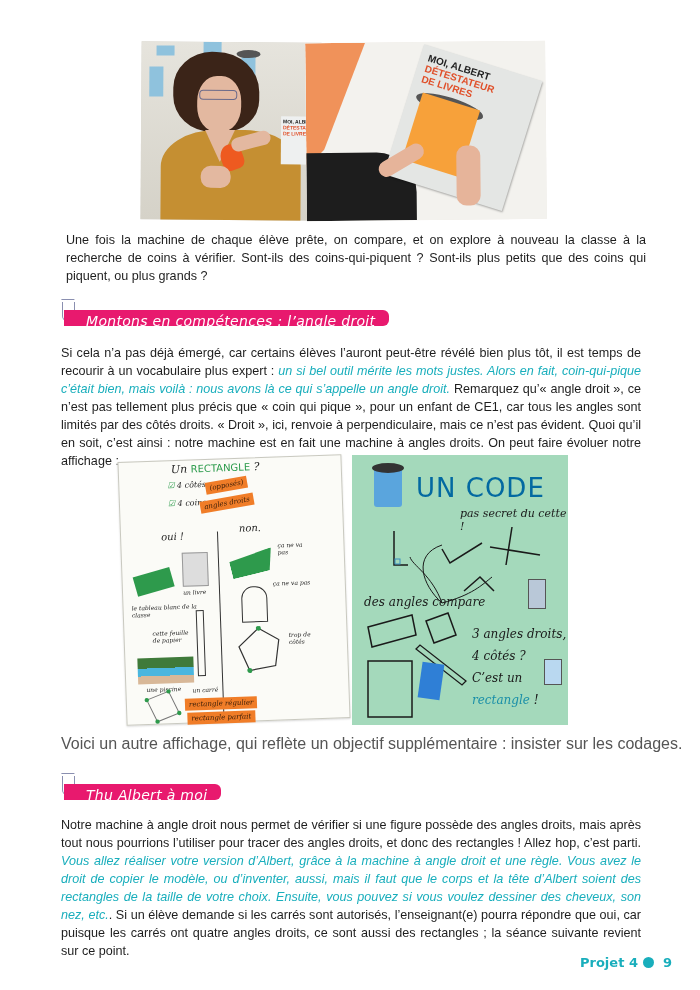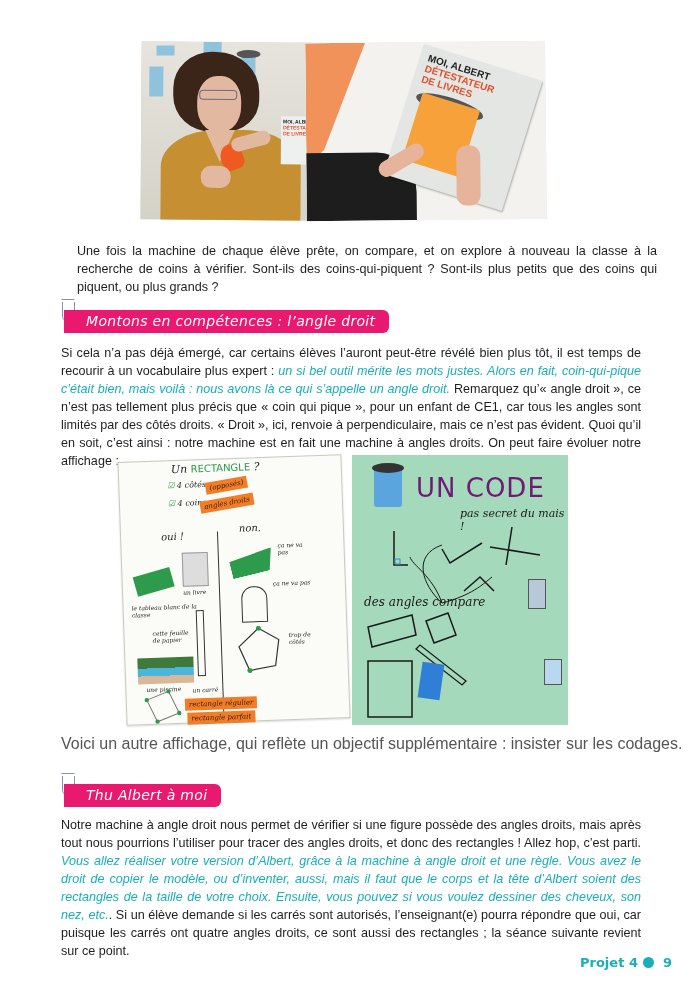--- a/index.html
+++ b/index.html
@@ -2,21 +2,21 @@
 <html><head>
 <meta charset="utf-8">
 <style>
   html, body { margin: 0; padding: 0; }
   body { width: 700px; height: 990px; background: #ffffff; position: relative; overflow: hidden;
          font-family: "Liberation Sans", "DejaVu Sans", sans-serif; color: #1e1e1e; }
   .abs { position: absolute; }
   .para { position: absolute; left: 61px; width: 580px; font-size: 12.6px; line-height: 18px; text-align: justify; }
   .para .hl { color: #19aebc; font-style: italic; }
   .caption { position: absolute; left: 61px; font-size: 16px; color: #555; }
-  .heading { position: absolute; left: 64px; height: 23px; background: #e8196e; border-radius: 0 6px 6px 0;
+  .heading { position: absolute; left: 64px; height: 16px; background: #e8196e; border-radius: 0 6px 6px 0;
              color: #fff; font-family: "DejaVu Sans", sans-serif; font-size: 14px; line-height: 22px;
              padding: 0 14px 0 22px; font-style: italic; letter-spacing: 0.3px; }
   .tab-icon { position: absolute; width: 11px; height: 18px; border: 1.5px solid #8a8fb0; border-top: none;
               border-radius: 0 0 5px 5px; background: transparent; }
   .tab-icon::before { content: ""; position: absolute; left: -2px; top: -3px; width: 13px; height: 3px;
               border-top: 1.5px solid #8a8fb0; transform: skewX(-15deg); }
   
   .photo { position: absolute; overflow: hidden; }
   .photo-left { left: 141px; top: 42px; width: 180px; height: 178px; background: #d9d7cf; transform: rotate(0.4deg); }
   .photo-right { left: 306px; top: 42px; width: 240px; height: 178px; background: #f0ede8; transform: rotate(-0.6deg); }
@@ -73,21 +73,21 @@
     <div style="color:#e0502a;">DE LIVRES</div>
     <div style="margin-top:4px;width:70px;height:18px;border-radius:50%;background:#555;"></div>
   </div>
 
   <div class="abs" style="left:105px;top:58px;width:60px;height:70px;background:#f7a13a;transform:rotate(18deg);"></div>
 
   <div class="abs" style="left:70px;top:110px;width:50px;height:16px;background:#e6b49a;border-radius:8px;transform:rotate(-30deg);"></div>
   <div class="abs" style="left:150px;top:104px;width:24px;height:60px;background:#e6b49a;border-radius:10px;"></div>
 </div>
 
-<p class="para" style="top:226px;margin:16px;">Une fois la machine de chaque élève prête, on compare, et on explore à nouveau la classe à la recherche de coins à vérifier. Sont-ils des coins-qui-piquent ? Sont-ils plus petits que des coins qui piquent, ou plus grands ?</p>
+<p class="para" style="top:226px;margin:5px;">Une fois la machine de chaque élève prête, on compare, et on explore à nouveau la classe à la recherche de coins à vérifier. Sont-ils des coins-qui-piquent ? Sont-ils plus petits que des coins qui piquent, ou plus grands ?</p>
 
 <div class="tab-icon" style="left:62px;top:302px;"></div>
 <div class="heading" style="top:310px;">Montons en compétences : l’angle droit</div>
 
 <p class="para" style="top:344px;margin:0;"><span>Si cela n’a pas déjà émergé, car certains élèves l’auront peut-être révélé bien plus tôt, il est temps de recourir à un vocabulaire plus expert : </span><span class="hl">un si bel outil mérite les mots justes. Alors en fait, coin-qui-pique c’était bien, mais voilà : nous avons là ce qui s’appelle un angle droit.</span><span> Remarquez qu’« angle droit », ce n’est pas tellement plus précis que « coin qui pique », pour un enfant de CE1, car tous les angles sont limités par des côtés droits. « Droit », ici, renvoie à perpendiculaire, mais ce n’est pas évident. Quoi qu’il en soit, c’est ainsi : notre machine est en fait une machine à angles droits. On peut faire évoluer notre affichage :</span></p>
 
 <div class="abs poster-left">
   <div class="abs hand" style="left:52px;top:2px;font-size:11px;color:#222;">
     <span>Un</span>
     <span style="color:#2a9a4a;font-style:normal;font-family:'DejaVu Sans',sans-serif;font-size:10px;">RECTANGLE</span>
@@ -136,22 +136,22 @@
       <circle cx="14" cy="32" r="2.2" fill="#2e9a4c"></circle>
   </svg>
   <div class="abs hand" style="left:66px;top:226px;font-size:6px;">un carré</div>
   <div class="orange-tag hand" style="left:58px;top:238px;">rectangle régulier</div>
   <div class="orange-tag hand" style="left:60px;top:252px;">rectangle parfait</div>
 </div>
 
 <div class="abs poster-right">
   <div class="abs" style="left:22px;top:12px;width:28px;height:40px;background:#5aa5dd;border-radius:3px;"></div>
   <div class="abs" style="left:20px;top:8px;width:32px;height:10px;border-radius:50%;background:#333;"></div>
-  <div class="abs" style="left:64px;top:18px;font-size:26px;font-family:'DejaVu Sans',sans-serif;color:#701a75;font-weight:normal;letter-spacing:1px;">UN CODE</div>
-  <div class="abs hand" style="left:108px;top:52px;font-size:11px;color:#1a1a1a;">pas secret du mais !</div>
+  <div class="abs" style="left:64px;top:18px;font-size:26px;font-family:'DejaVu Sans',sans-serif;color:#0369a1;font-weight:normal;letter-spacing:1px;">UN CODE</div>
+  <div class="abs hand" style="left:108px;top:52px;font-size:11px;color:#1a1a1a;">pas secret du cette !</div>
 
   <svg class="abs" style="left:0;top:70px;" width="216" height="80">
     <polyline points="42,6 42,40 56,40" fill="none" stroke="#1a1a1a" stroke-width="1.5"></polyline>
     <rect x="43" y="34" width="5" height="5" fill="none" stroke="#3a8fc0"></rect>
     <polyline points="90,24 98,38 130,18" fill="none" stroke="#1a1a1a" stroke-width="1.5"></polyline>
     <line x1="160" y1="2" x2="154" y2="40" stroke="#1a1a1a" stroke-width="1.5"></line>
     <line x1="138" y1="22" x2="188" y2="30" stroke="#1a1a1a" stroke-width="1.5"></line>
     <polyline points="112,66 128,52 142,66" fill="none" stroke="#1a1a1a" stroke-width="1.5"></polyline>
     <path d="M90,78 C70,60 60,30 90,20" fill="none" stroke="#1a1a1a" stroke-width="1"></path>
     <path d="M90,78 C120,70 130,60 140,52" fill="none" stroke="#1a1a1a" stroke-width="1"></path>
@@ -160,20 +160,26 @@
   <div class="abs hand" style="left:12px;top:140px;font-size:12px;color:#1a1a1a;">des angles compare</div>
   <div class="abs" style="left:176px;top:124px;width:16px;height:28px;background:#b9c8d8;border:1px solid #555;"></div>
 
   <svg class="abs" style="left:10px;top:150px;" width="120" height="120">
     <polygon points="6,22 50,10 54,30 10,42" fill="none" stroke="#1a1a1a" stroke-width="1.5"></polygon>
     <polygon points="64,16 86,8 94,30 72,38" fill="none" stroke="#1a1a1a" stroke-width="1.5"></polygon>
     <polygon points="54,44 58,40 104,76 100,80" fill="none" stroke="#1a1a1a" stroke-width="1.3"></polygon>
     <rect x="6" y="56" width="44" height="56" fill="none" stroke="#1a1a1a" stroke-width="1.5"></rect>
     <rect x="58" y="58" width="22" height="36" fill="#2f7fd6" transform="rotate(8 69 76)"></rect>
   </svg>
+  <div class="abs hand" style="left:120px;top:168px;font-size:12px;color:#1a1a1a;line-height:22px;">
+    <div>3 angles droits,</div>
+    <div>4 côtés ?</div>
+    <div>C’est un</div>
+    <div><span style="color:#1a8fa8;">rectangle</span> <span>!</span></div>
+  </div>
   <div class="abs" style="left:192px;top:204px;width:16px;height:24px;background:#b9d8f0;border:1px solid #555;"></div>
 </div>
 
 <div class="caption" style="top:735px;">Voici un autre affichage, qui reflète un objectif supplémentaire : insister sur les codages.</div>
 
 <div class="tab-icon" style="left:62px;top:776px;"></div>
 <div class="heading" style="top:784px;">Thu Albert à moi</div>
 
 <p class="para" style="top:816px;margin:0;"><span>Notre machine à angle droit nous permet de vérifier si une figure possède des angles droits, mais après tout nous pourrions l’utiliser pour tracer des angles droits, et donc des rectangles ! Allez hop, c’est parti. </span><span class="hl">Vous allez réaliser votre version d’Albert, grâce à la machine à angle droit et une règle. Vous avez le droit de copier le modèle, ou d’inventer, aussi, mais il faut que le corps et la tête d’Albert soient des rectangles de la taille de votre choix. Ensuite, vous pouvez si vous voulez dessiner des cheveux, son nez, etc.</span><span>. Si un élève demande si les carrés sont autorisés, l’enseignant(e) pourra répondre que oui, car puisque les carrés ont quatre angles droits, ce sont aussi des rectangles ; la séance suivante revient sur ce point.</span></p>
 

